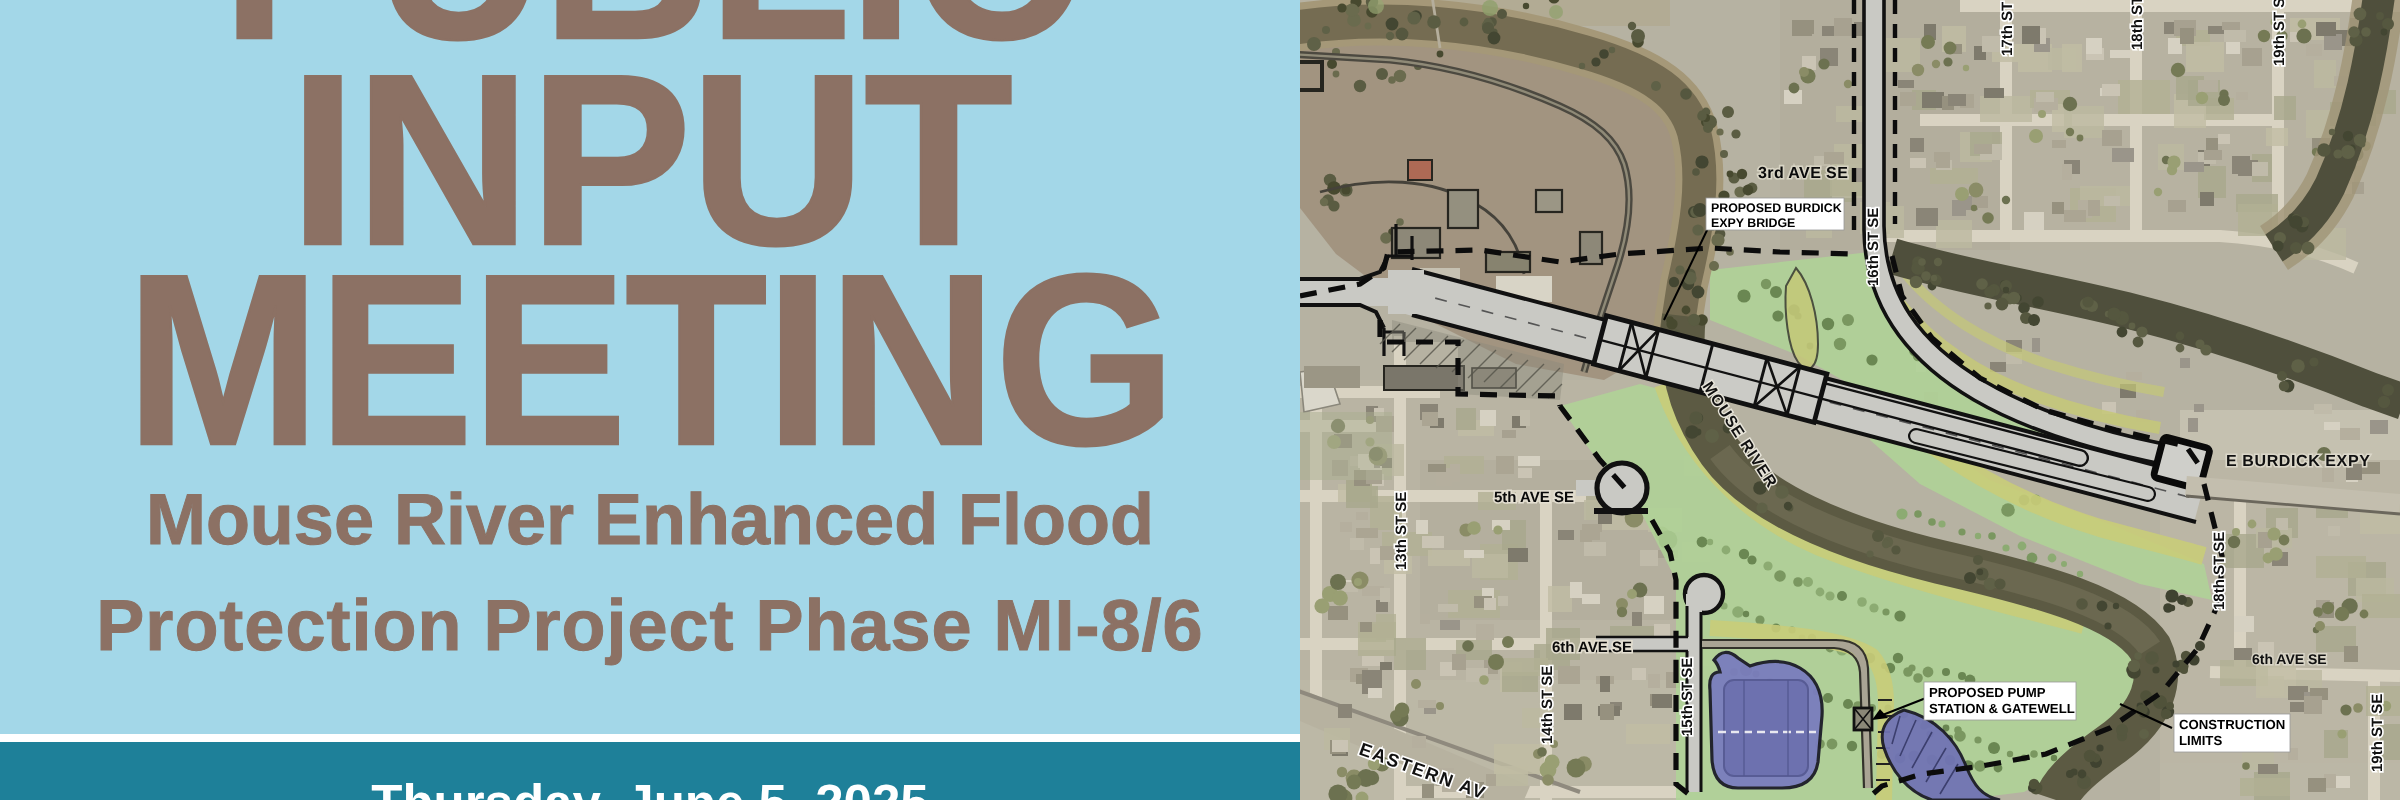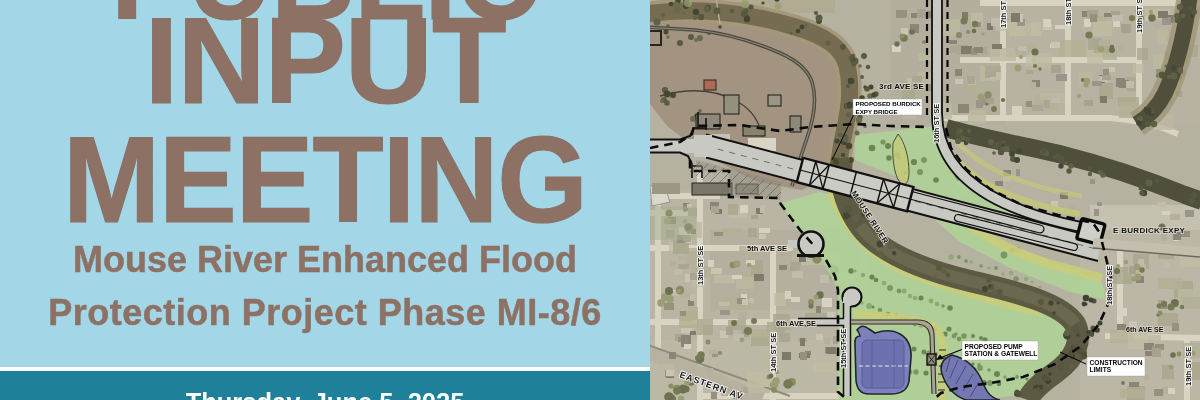--- a/index.html
+++ b/index.html
@@ -16,21 +16,21 @@
             font-weight:bold; font-size:25.5px; }
   .map { position:absolute; left:650px; top:0; width:550px; height:400px; }
 </style>
 </head>
 <body>
 
 <div class="panel"></div>
 
 <div class="title" style="top:-73.3px; transform:scaleX(0.955);">PUBLIC</div>
 
-<div class="title" style="top:11px;">INPUT</div>
+<div class="title" style="top:30px;">INPUT</div>
 
 <div class="title" style="top:129.7px; transform:scaleX(0.955);">MEETING</div>
 
 <div class="sub" style="top:241px;">Mouse River Enhanced Flood</div>
 
 <div class="sub" style="top:294px; letter-spacing:0.5px;">Protection Project Phase MI-8/6</div>
 
 <div class="whiteline"></div>
 
 <div class="teal"></div>

